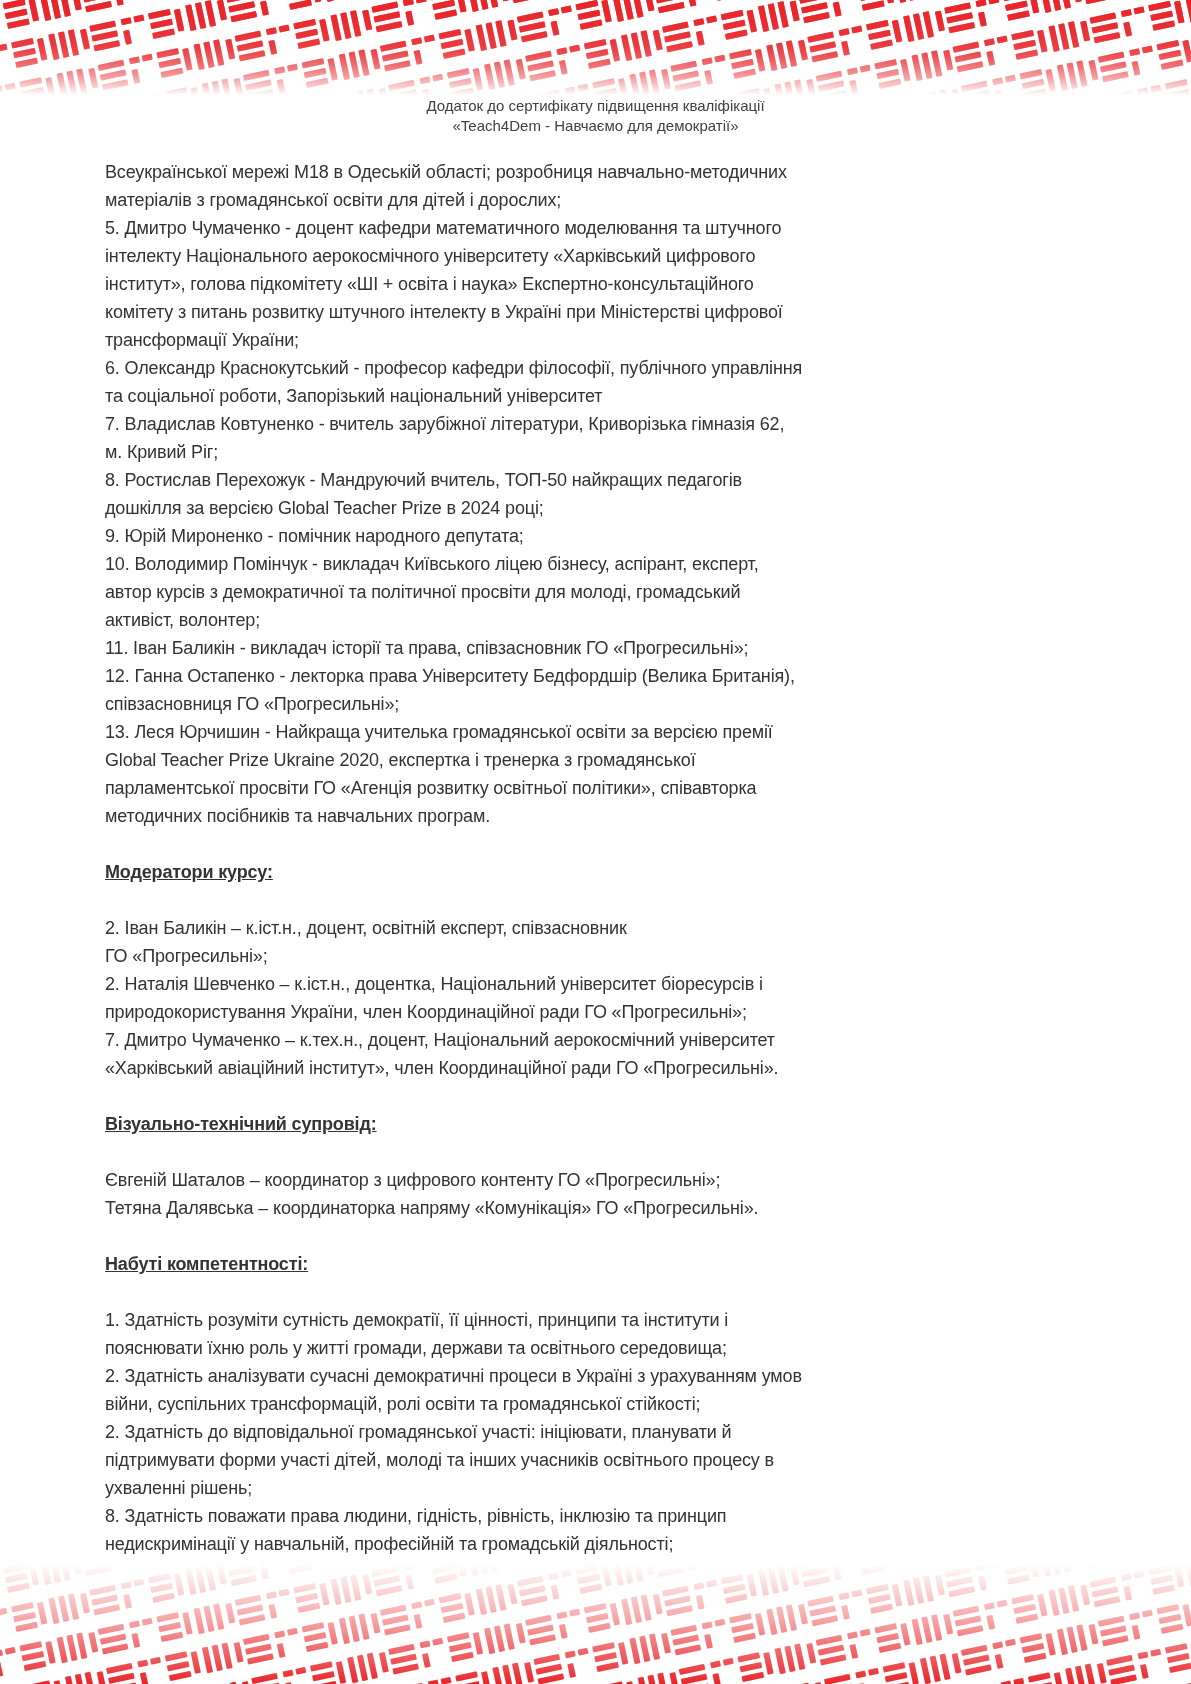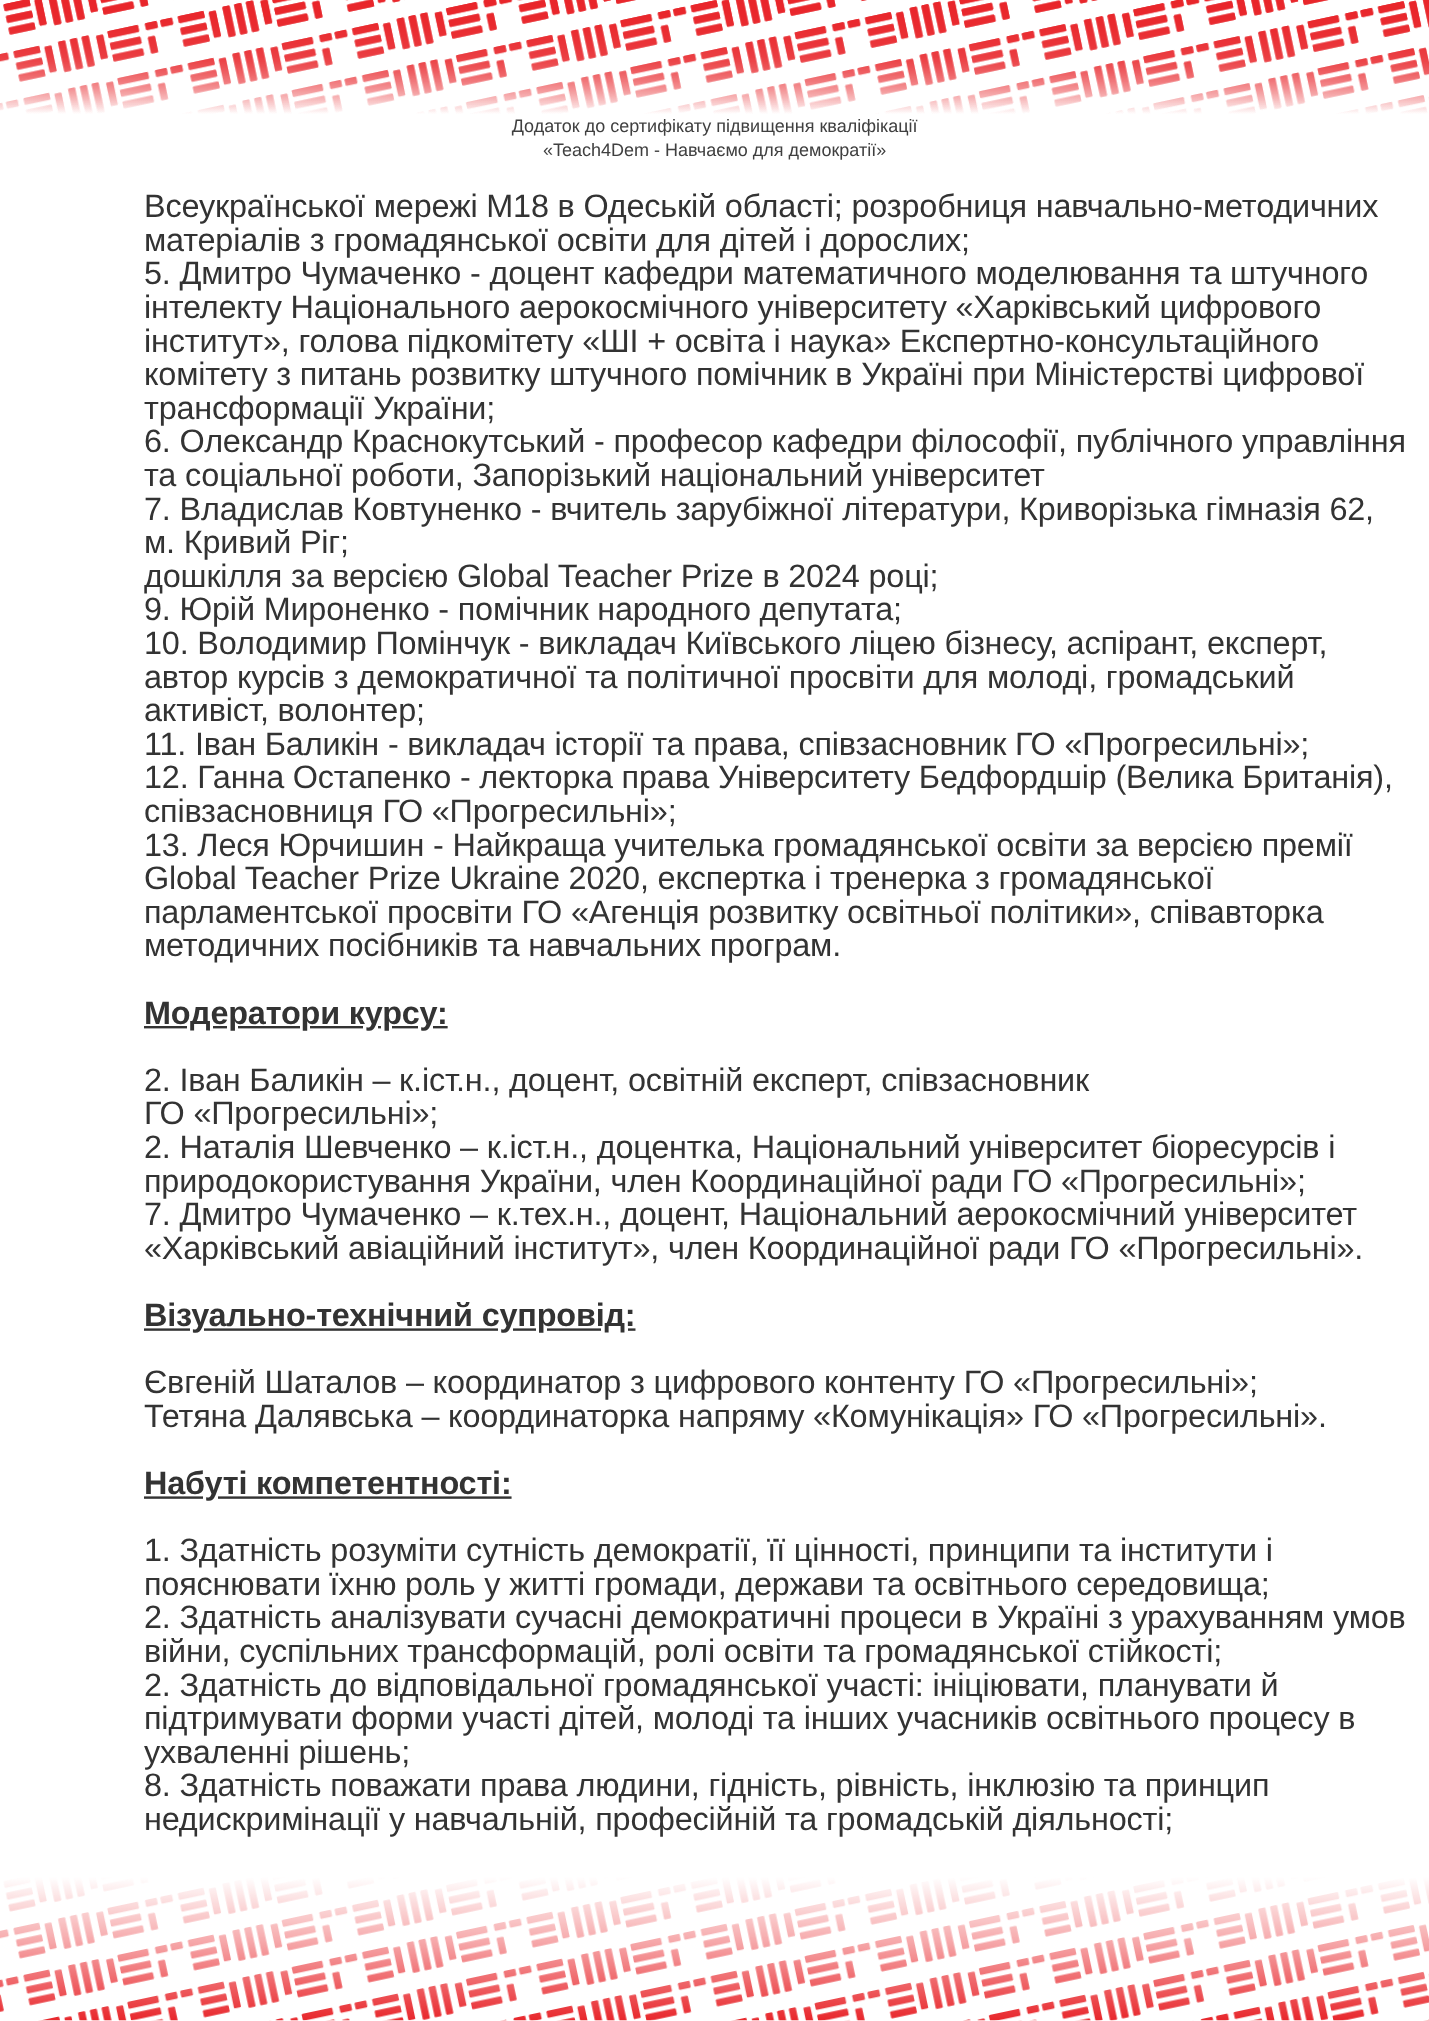--- a/index.html
+++ b/index.html
@@ -12,22 +12,22 @@
       position: absolute; left: 0; width: 1191px; overflow: hidden;
     }
     .band-top { top: 0; height: 95px; }
     .band-bottom { bottom: 0; height: 120px; }
     .band svg { display: block; }
     .header {
       position: absolute; top: 96px; left: 0; width: 1191px;
       text-align: center; font-size: 15px; line-height: 20px; color: #404040;
     }
     .content {
-      position: absolute; top: 158px; left: 120px; width: 960px;
-      font-size: 27px; line-height: 28px; color: #333;
+      position: absolute; top: 158px; left: 105px; width: 960px;
+      font-size: 18px; line-height: 28px; color: #333;
       letter-spacing: -0.15px;
     }
     .line { white-space: nowrap; }
     .heading { font-weight: bold; text-decoration: underline; }
     .gap { height: 28px; }
   </style>
 </head>
 <body>
 
 <div class="band band-top">
@@ -75,26 +75,27 @@
   <div>«Teach4Dem - Навчаємо для демократії»</div>
 </div>
 
 <div class="content">
   <div>
     <div class="line">Всеукраїнської мережі М18 в Одеській області; розробниця навчально-методичних</div>
     <div class="line">матеріалів з громадянської освіти для дітей і дорослих;</div>
     <div class="line">5. Дмитро Чумаченко - доцент кафедри математичного моделювання та штучного</div>
     <div class="line">інтелекту Національного аерокосмічного університету  «Харківський цифрового</div>
     <div class="line">інститут», голова підкомітету  «ШІ + освіта і наука» Експертно-консультаційного</div>
-    <div class="line">комітету з питань розвитку штучного помічник в Україні при Міністерстві цифрової</div>
+    <div class="line">комітету з питань розвитку штучного інтелекту в Україні при Міністерстві цифрової</div>
     <div class="line">трансформації України;</div>
     <div class="line">6. Олександр Краснокутський - професор кафедри філософії, публічного управління</div>
     <div class="line">та соціальної роботи, Запорізький національний університет</div>
     <div class="line">7. Владислав Ковтуненко - вчитель зарубіжної літератури, Криворізька гімназія 62,</div>
     <div class="line">м. Кривий Ріг;</div>
+    <div class="line">8. Ростислав Перехожук - Мандруючий вчитель, ТОП-50 найкращих педагогів</div>
     <div class="line">дошкілля за версією Global Teacher Prize в 2024 році;</div>
     <div class="line">9. Юрій Мироненко - помічник народного депутата;</div>
     <div class="line">10. Володимир Помінчук - викладач Київського ліцею бізнесу, аспірант, експерт,</div>
     <div class="line">автор курсів з демократичної та політичної просвіти для молоді, громадський</div>
     <div class="line">активіст, волонтер;</div>
     <div class="line">11. Іван Баликін - викладач історії та права, співзасновник ГО «Прогресильні»;</div>
     <div class="line">12. Ганна Остапенко - лекторка права Університету Бедфордшір (Велика Британія),</div>
     <div class="line">співзасновниця ГО «Прогресильні»;</div>
     <div class="line">13. Леся Юрчишин - Найкраща учителька громадянської освіти за версією премії</div>
     <div class="line">Global Teacher Prize Ukraine 2020, експертка і тренерка з громадянської</div>

